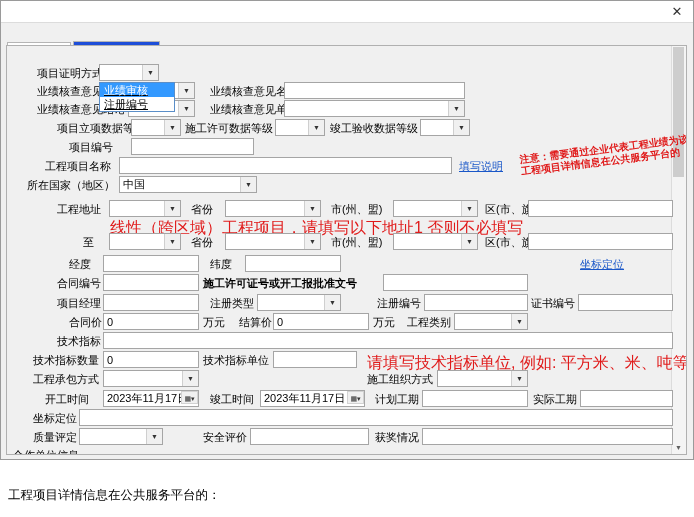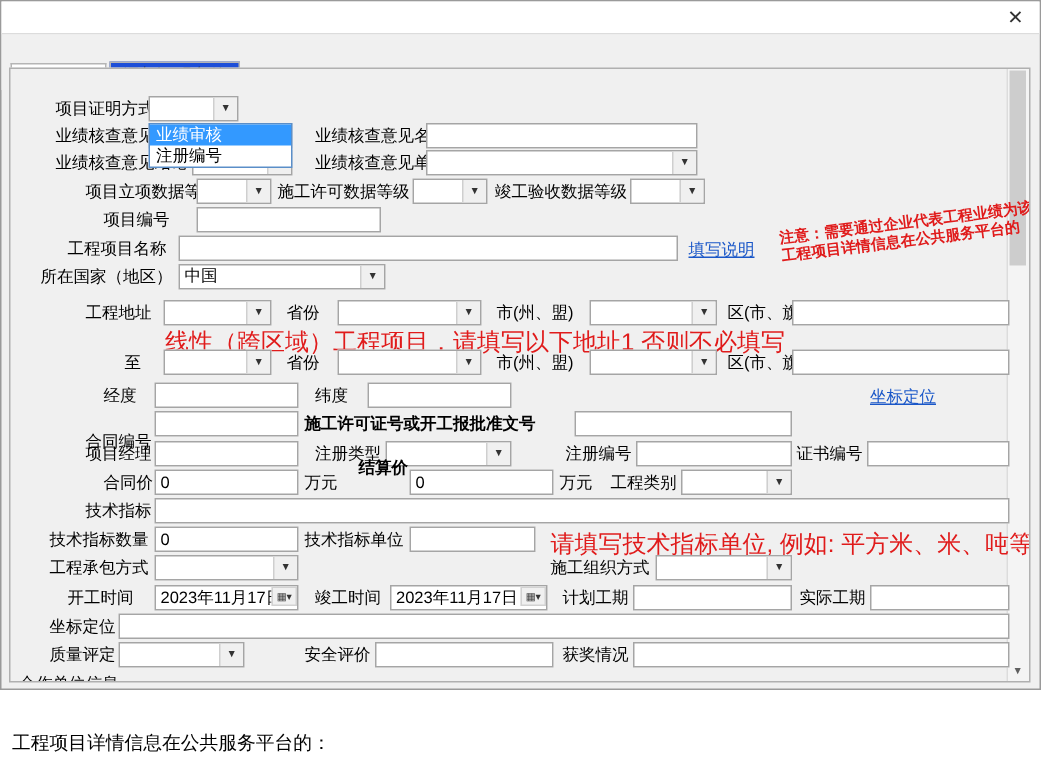--- a/index.html
+++ b/index.html
@@ -284,21 +284,21 @@
   <div class="sel" style="left:121px; top:54px; width:67px;">
     <span></span>
     <span class="cb-arrow">▼</span>
   </div>
   <div class="lbl" style="left:203px; top:56px;">业绩核查意见单位</div>
   <div class="sel" style="left:277px; top:54px; width:181px;">
     <span></span>
     <span class="cb-arrow">▼</span>
   </div>
 
-  <div class="dropdown" style="left:92px; top:36px; width:96px;">
+  <div class="dropdown" style="left:92px; top:36px; width:76px;text-decoration:underline;">
     <div class="opt sel-opt">业绩审核</div>
     <div class="opt">注册编号</div>
   </div>
 
   <div class="lbl" style="left:50px; top:75px;">项目立项数据等级</div>
   <div class="sel" style="left:124px; top:73px; width:50px;">
     <span></span>
     <span class="cb-arrow">▼</span>
   </div>
   <div class="lbl" style="left:178px; top:75px;">施工许可数据等级</div>
@@ -367,41 +367,41 @@
   </div>
   <div class="lbl" style="left:478px; top:189px;">区(市、旗)</div>
   <input class="inp" style="left: 521px; top: 187px; width: 145px;" value="">
 
   <div class="lbl" style="left:62px; top:211px;">经度</div>
   <input class="inp" style="left: 96px; top: 209px; width: 96px;" value="">
   <div class="lbl" style="left:203px; top:211px;">纬度</div>
   <input class="inp" style="left: 238px; top: 209px; width: 96px;" value="">
   <div class="bluelink" style="left:573px; top:211px;">坐标定位</div>
 
-  <div class="lbl" style="left:50px; top:230px;margin-top:12px;">合同编号</div>
+  <div class="lbl" style="left:50px; top:230px;">合同编号</div>
   <input class="inp" style="left: 96px; top: 228px; width: 96px;" value="">
   <div class="lbl" style="left:196px; top:230px;font-weight:bold;">施工许可证号或开工报批准文号</div>
   <input class="inp" style="left: 376px; top: 228px; width: 145px;" value="">
 
   <div class="lbl" style="left:50px; top:250px;">项目经理</div>
   <input class="inp" style="left: 96px; top: 248px; width: 96px;" value="">
   <div class="lbl" style="left:203px; top:250px;">注册类型</div>
   <div class="sel" style="left:250px; top:248px; width:84px;">
     <span></span>
     <span class="cb-arrow">▼</span>
   </div>
   <div class="lbl" style="left:370px; top:250px;">注册编号</div>
   <input class="inp" style="left: 417px; top: 248px; width: 104px;" value="">
   <div class="lbl" style="left:524px; top:250px;">证书编号</div>
   <input class="inp" style="left: 571px; top: 248px; width: 95px;" value="">
 
   <div class="lbl" style="left:62px; top:269px;">合同价</div>
   <input class="inp" style="left: 96px; top: 267px; width: 96px;" value="0">
   <div class="lbl" style="left:196px; top:269px;">万元</div>
-  <div class="lbl" style="left:232px; top:259px;font-weight:bold;">结算价</div>
+  <div class="lbl" style="left:232px; top:269px;">结算价</div>
   <input class="inp" style="left: 266px; top: 267px; width: 96px;" value="0">
   <div class="lbl" style="left:366px; top:269px;">万元</div>
   <div class="lbl" style="left:400px; top:269px;">工程类别</div>
   <div class="sel" style="left:447px; top:267px; width:74px;">
     <span></span>
     <span class="cb-arrow">▼</span>
   </div>
 
   <div class="lbl" style="left:50px; top:288px;">技术指标</div>
   <input class="inp" style="left: 96px; top: 286px; width: 570px;" value="">

